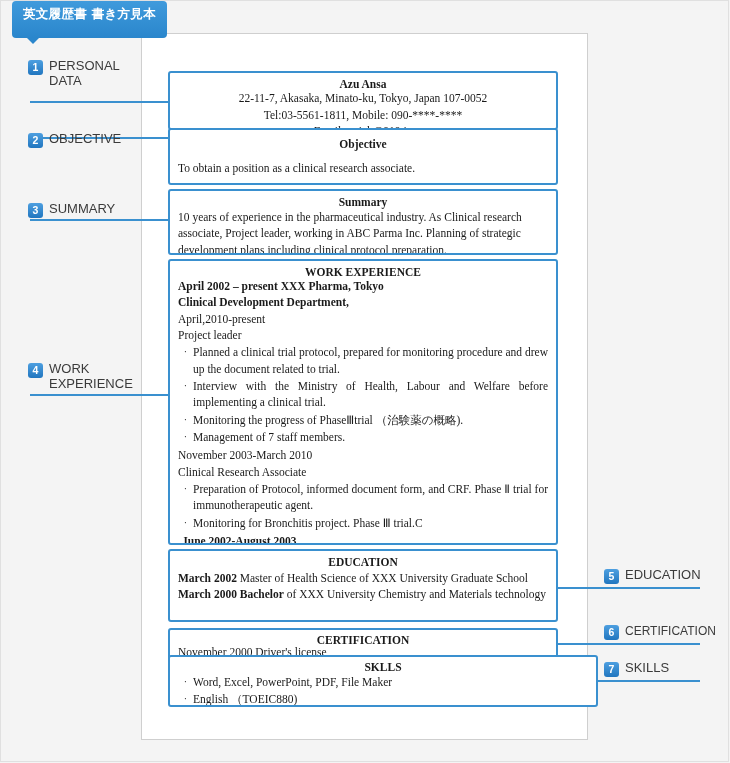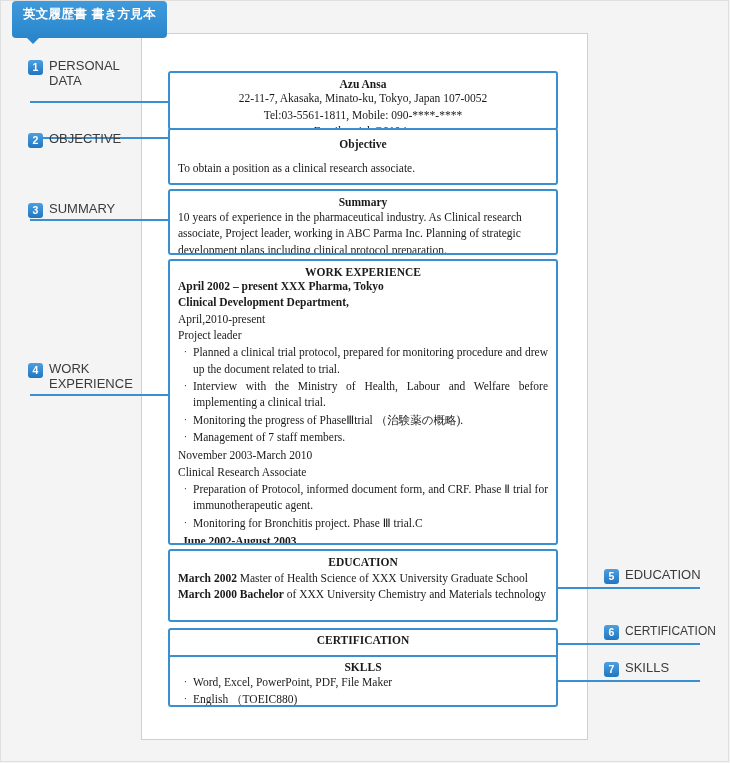--- a/index.html
+++ b/index.html
@@ -264,23 +264,24 @@
   <div class="line" style="margin-top:2px;">
     <b class="bd">March 2002</b><span> Master of Health Science of XXX University Graduate School</span>
   </div>
   <div class="line">
     <b class="bd">March 2000 Bachelor</b><span> of XXX University Chemistry and Materials technology</span>
   </div>
 </div>
 
 <div class="rbox pad" style="left:168px; top:628px; width:390px; height:32px;">
   <div class="ctr" style="margin-top:-1px;">CERTIFICATION</div>
-</div>
-
-<div class="rbox pad" style="left:168px; top:655px; width:390px; height:52px;">
+  <div class="line" style="margin-top:-2px;">November 2000 Driver's license</div>
+</div>
+
+<div class="rbox pad" style="left:168px; top:655px; width:430px; height:52px;">
   <div class="ctr" style="margin-top:-1px;">SKLLS</div>
   <div class="bullet">
     <span class="dot">·</span>
     <span class="btxt">Word, Excel, PowerPoint, PDF, File Maker</span>
   </div>
   <div class="bullet">
     <span class="dot">·</span>
     <span class="btxt">English （TOEIC880)</span>
   </div>
 </div>

